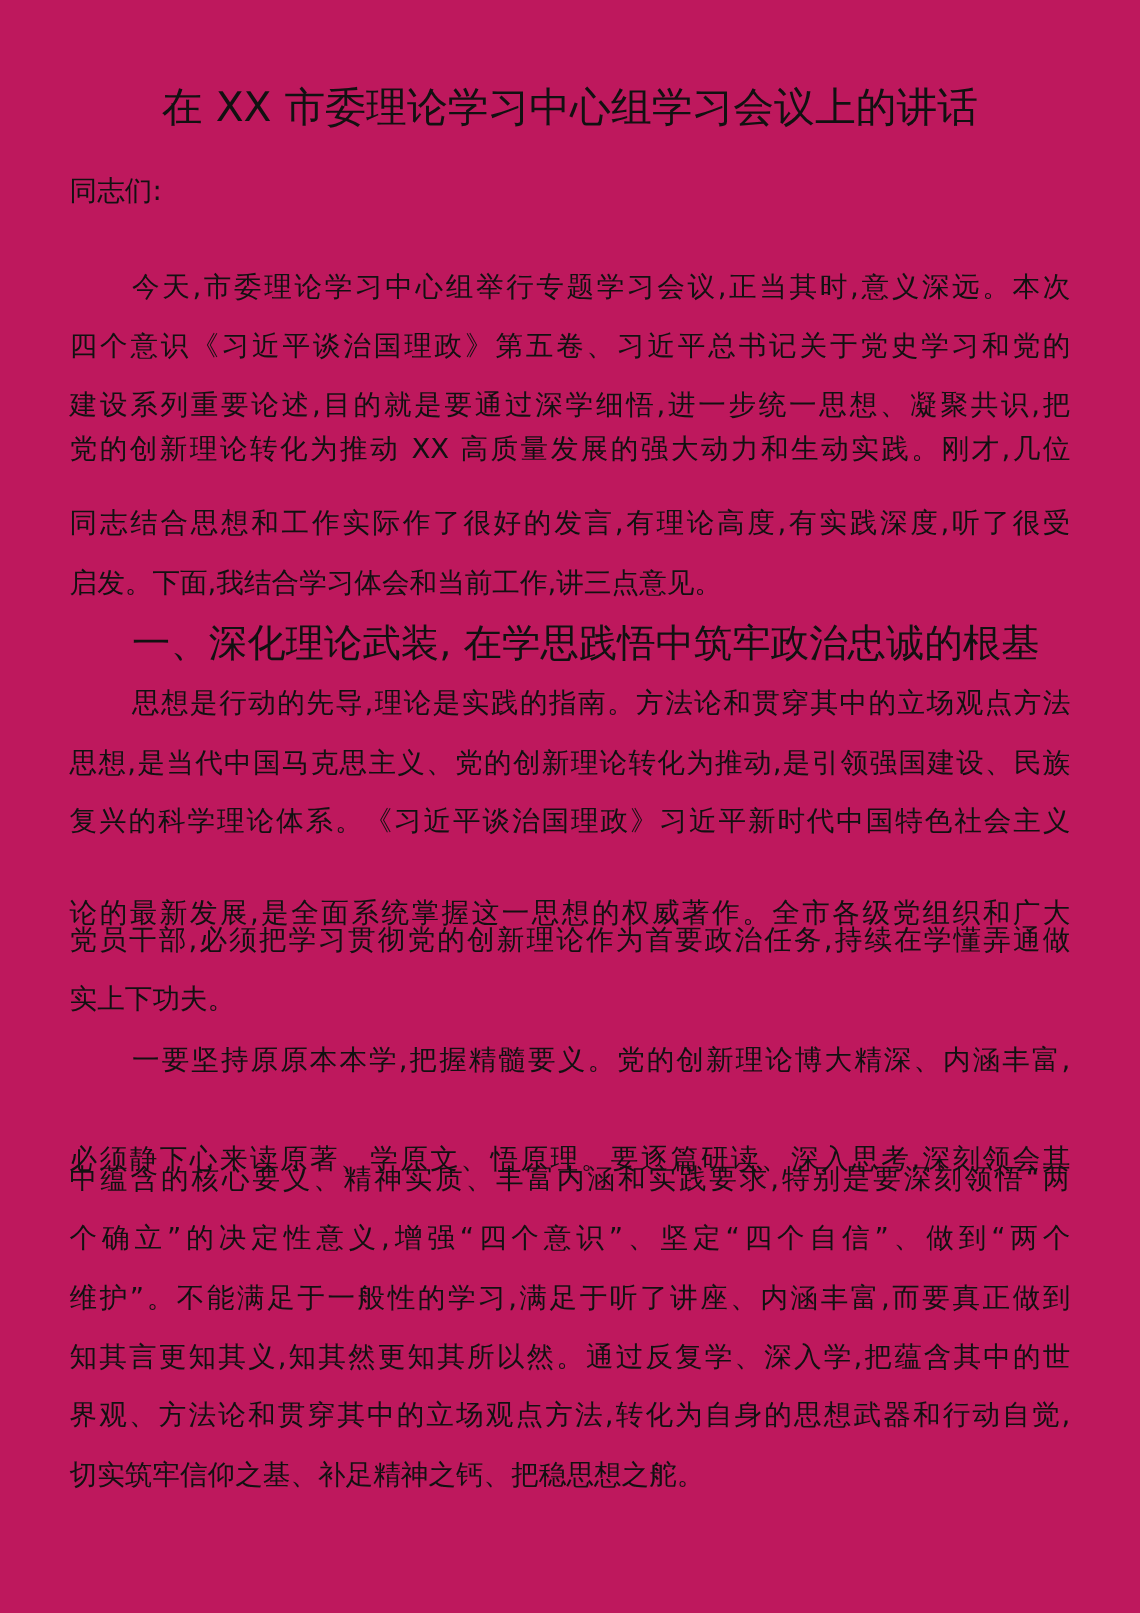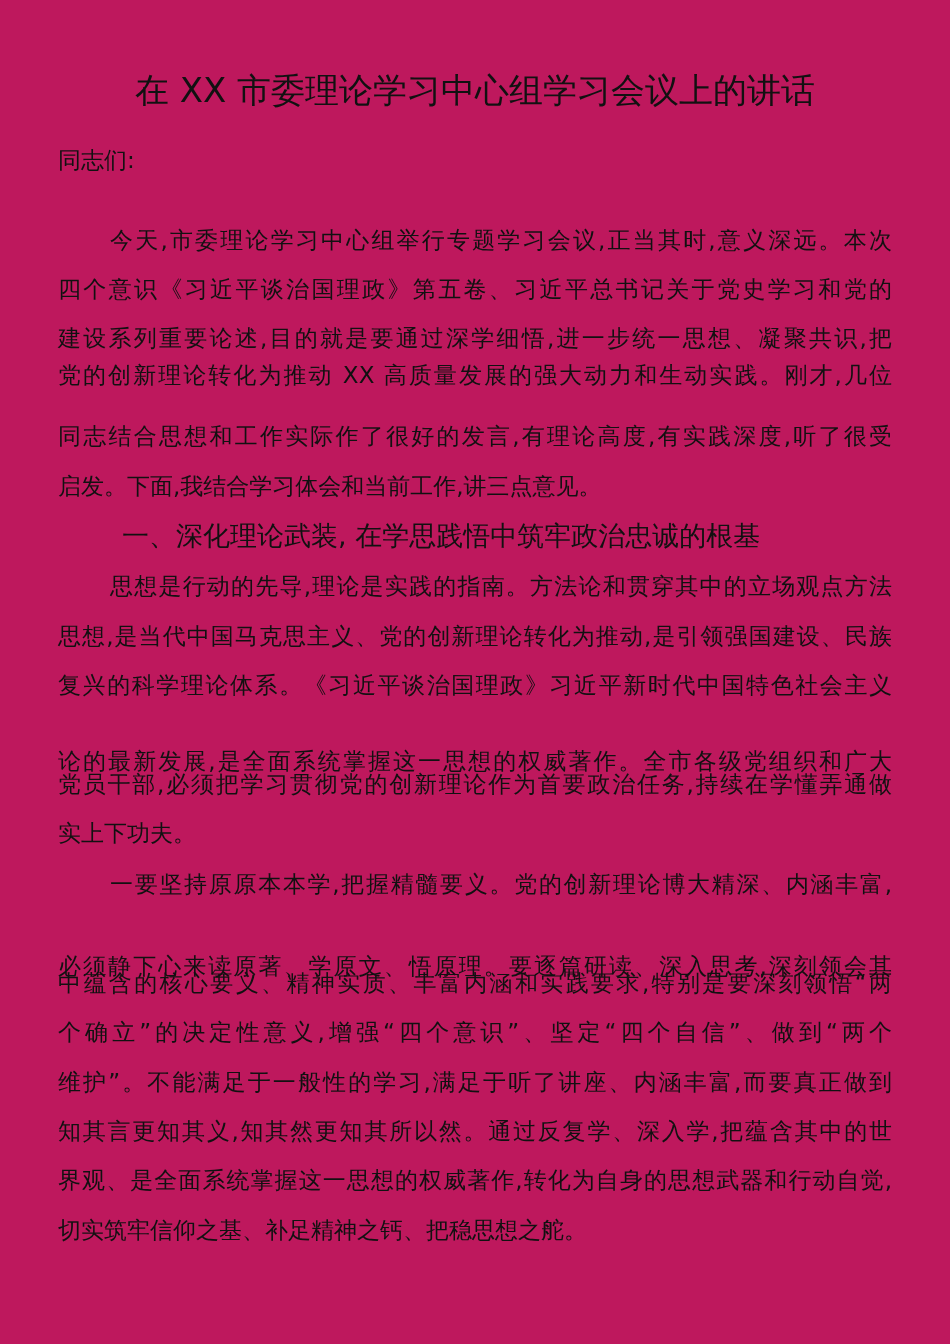--- a/index.html
+++ b/index.html
@@ -14,21 +14,21 @@
     font-size: 34px; line-height: 48px; letter-spacing: 0px; color: #111;
   }
   .body { position: absolute; left: 58px; top: 0; width: 834px; }
   .line {
     position: absolute; left: 0; width: 834px; height: 40px;
     font-size: 23px; line-height: 40px; white-space: nowrap;
     text-align: justify; text-align-last: justify; color: #111;
   }
   .line.last { text-align-last: left; }
   .line.indent { left: 52px; width: 782px; }
-  .line.heading { left: 64px; width: auto; text-align-last: left; font-size: 27px; }
+  .line.heading { left: 52px; width: auto; text-align-last: left; font-size: 32px; }
 </style>
 </head>
 <body>
 
 <div class="page">
   <div class="title">在 XX 市委理论学习中心组学习会议上的讲话</div>
 
   <div class="body">
     <div class="line last" style="top:140px;">同志们:</div>
 
@@ -47,16 +47,16 @@
     <div class="line" style="top:741px;">论的最新发展,是全面系统掌握这一思想的权威著作。全市各级党组织和广大</div>
     <div class="line" style="top:764px;">党员干部,必须把学习贯彻党的创新理论作为首要政治任务,持续在学懂弄通做</div>
     <div class="line last" style="top:813px;">实上下功夫。</div>
 
     <div class="line indent" style="top:864px;">一要坚持原原本本学,把握精髓要义。党的创新理论博大精深、内涵丰富,</div>
     <div class="line" style="top:946px;">必须静下心来读原著、学原文、悟原理。要逐篇研读、深入思考,深刻领会其</div>
     <div class="line" style="top:963px;">中蕴含的核心要义、精神实质、丰富内涵和实践要求,特别是要深刻领悟“两</div>
     <div class="line" style="top:1012px;">个确立”的决定性意义,增强“四个意识”、坚定“四个自信”、做到“两个</div>
     <div class="line" style="top:1062px;">维护”。不能满足于一般性的学习,满足于听了讲座、内涵丰富,而要真正做到</div>
     <div class="line" style="top:1111px;">知其言更知其义,知其然更知其所以然。通过反复学、深入学,把蕴含其中的世</div>
-    <div class="line" style="top:1160px;">界观、是全面系统掌握这一思想的权威著作,转化为自身的思想武器和行动自觉,</div>
+    <div class="line" style="top:1160px;">界观、方法论和贯穿其中的立场观点方法,转化为自身的思想武器和行动自觉,</div>
     <div class="line last" style="top:1210px;">切实筑牢信仰之基、补足精神之钙、把稳思想之舵。</div>
   </div>
 </div>
 
 </body></html>

